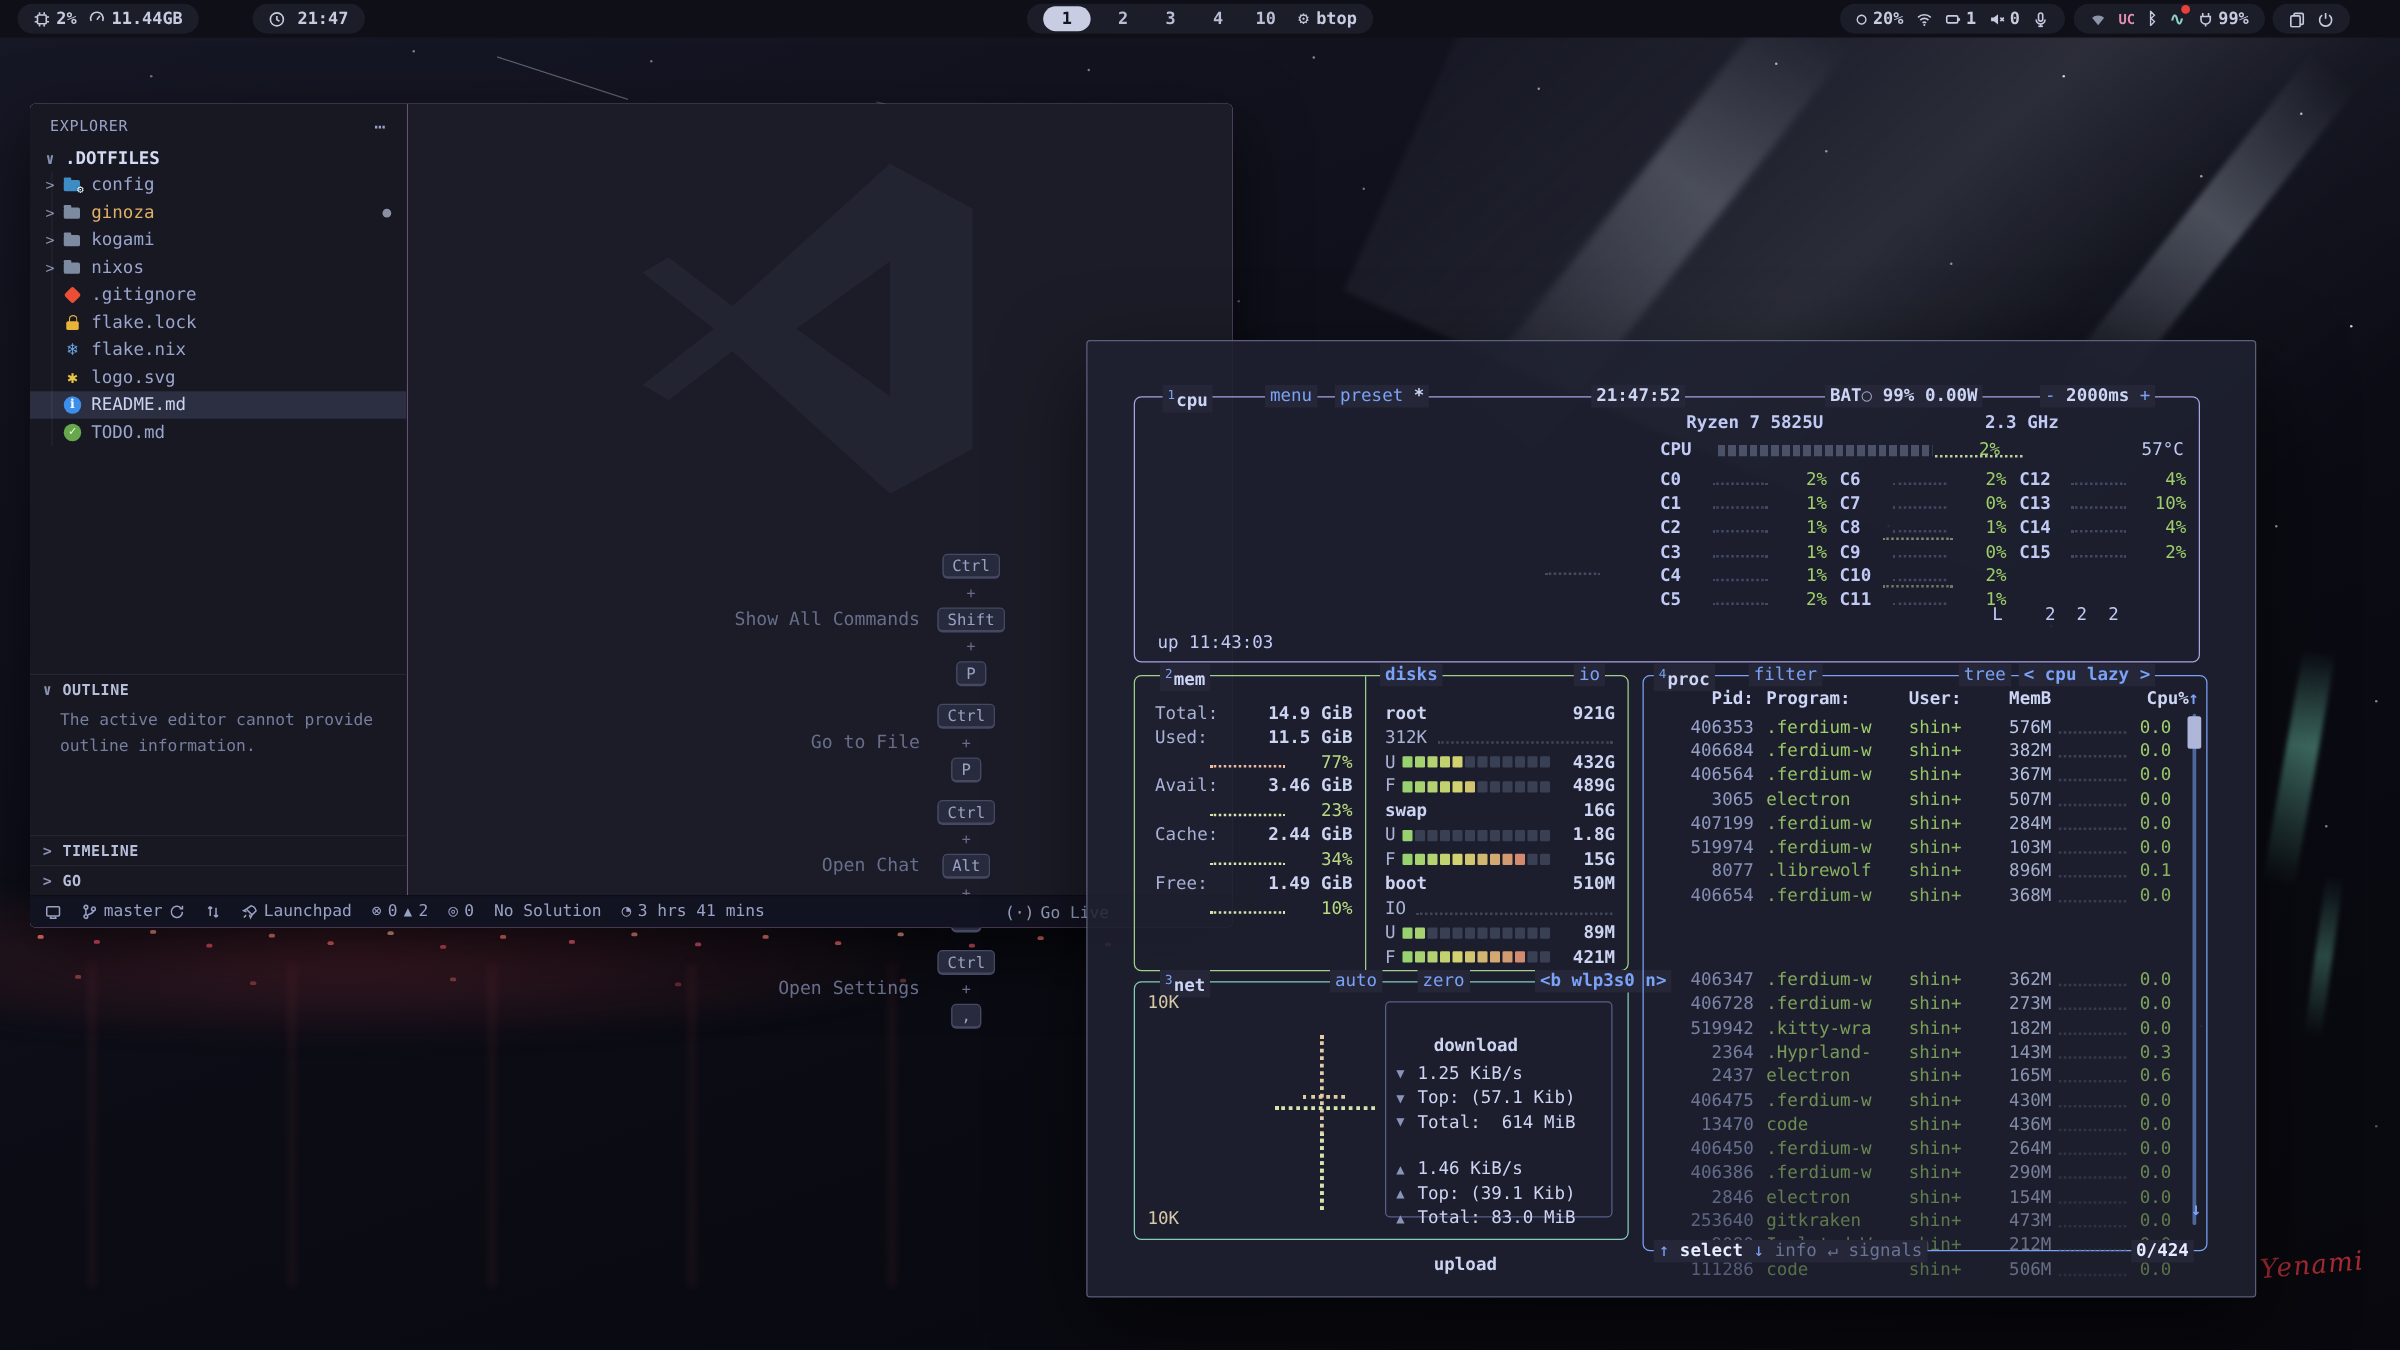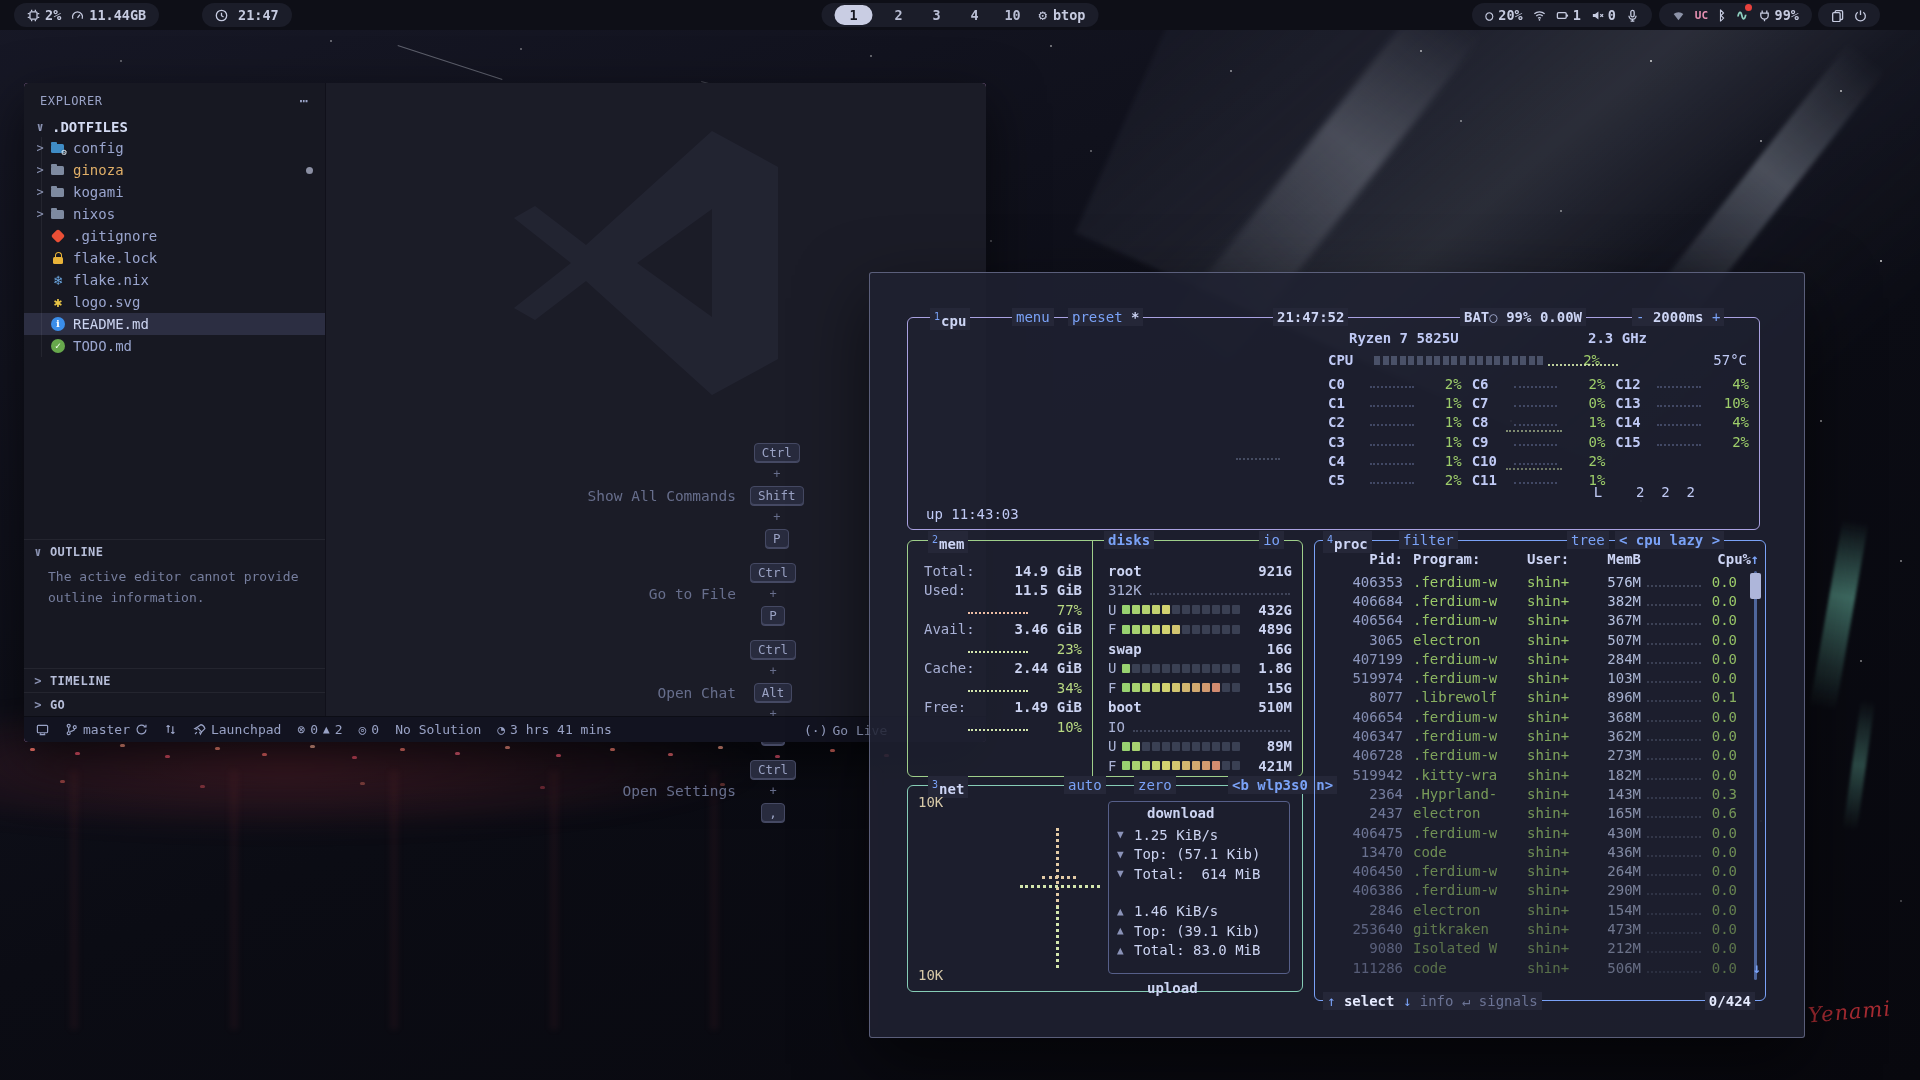--- a/index.html
+++ b/index.html
@@ -172,21 +172,21 @@
   .dsub{color:#aab3d6;}
   .dotfill{flex:1;margin:8px 2px 0 8px;border-bottom:2px dotted #3f4459;}
   .ulab{width:14px;color:#aab3d6;}
   .meter{display:flex;gap:2px;margin-right:6px;}
   .meter .blk{width:8px;height:9px;background:#3a4053;border-radius:1px;}
   .dval{flex:1;text-align:right;font-weight:bold;color:#ccd4f2;}
 
   .net-scale{position:absolute;left:10px;color:#d7c9a8;}
   .net-box{position:absolute;left:200px;top:15px;width:182px;height:173px;border:1px solid #565f89;border-radius:4px;
     padding:3px 0 0 0;box-sizing:border-box;}
-  .net-head{font-weight:bold;color:#ccd4f2;padding-left:38px;height:20px;}
+  .net-head{font-weight:bold;color:#ccd4f2;padding-left:38px;height:20px;margin-top:24px;}
   .net-foot{font-weight:bold;color:#ccd4f2;padding-left:38px;height:20px;margin-top:20px;}
   .nrow{display:flex;height:19.5px;align-items:center;padding-left:8px;white-space:pre;}
   .narrow{width:17px;color:#8b93b8;font-size:11px;}
   .ntext{color:#ccd4f2;}
   .ngap{height:18px;}
   .ncross-v{position:absolute;left:148px;top:42px;width:0;height:140px;border-left:3px dotted #e3cba6;}
   .ncross-v2{position:absolute;left:148px;top:120px;width:0;height:62px;border-left:3px dotted #d3e6ad;}
   .ncross-h{position:absolute;left:112px;top:99px;width:80px;height:0;border-top:3px dotted #d3e6ad;}
   .ncross-h2{position:absolute;left:134px;top:90px;width:34px;height:0;border-top:3px dotted #e3cba6;}
 
@@ -235,21 +235,21 @@
 
 <div class="topbar">
   <div class="pill" style="left:14px;">
     <span style="display:flex;align-items:center;gap:5px;">
       <svg class="icon-sm" viewBox="0 0 14 14">
           <rect x="3.2" y="3.2" width="7.6" height="7.6" rx="1"></rect>
           <path d="M5 .8v2M9 .8v2M5 11.2v2M9 11.2v2M.8 5h2M.8 9h2M11.2 5h2M11.2 9h2"></path>
         </svg>
       <span>2%</span>
     </span>
-    <span style="display:flex;align-items:center;gap:5px;">
+    <span style="display:flex;gap:5px;">
       <svg class="icon-sm" viewBox="0 0 14 14">
           <path d="M2 10.5a5.4 5.4 0 1 1 10 0"></path>
           <path d="M7 9.5 9.6 6"></path>
         </svg>
       <span>11.44GB</span>
     </span>
   </div>
   <div class="pill" style="left:202px;">
     <svg class="icon-sm" viewBox="0 0 14 14">
         <circle cx="7" cy="7" r="5.6"></circle>
@@ -994,21 +994,21 @@
 
   <div class="prow" style="opacity: 0.811;">
     <span class="c-pid">406654</span>
     <span class="c-prog">.ferdium-w</span>
     <span class="c-user">shin+</span>
     <span class="c-mem">368M</span>
     <span class="c-dots"></span>
     <span class="c-cpu">0.0</span>
   </div>
 
-  <div class="prow" style="opacity: 0.784;">
+  <div class="prow" style="opacity: 0.784; margin-top: 48px;">
     <span class="c-pid">406347</span>
     <span class="c-prog">.ferdium-w</span>
     <span class="c-user">shin+</span>
     <span class="c-mem">362M</span>
     <span class="c-dots"></span>
     <span class="c-cpu">0.0</span>
   </div>
 
   <div class="prow" style="opacity: 0.757;">
     <span class="c-pid">406728</span>

